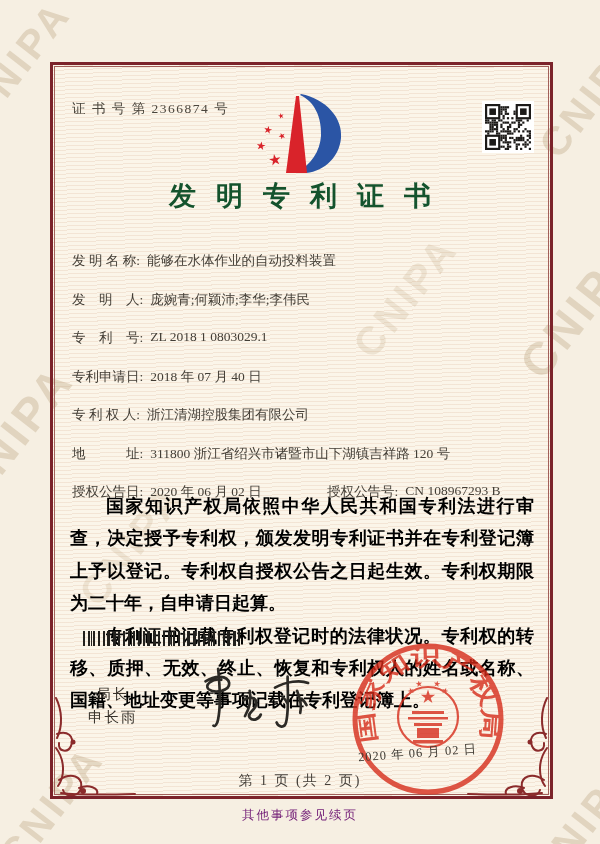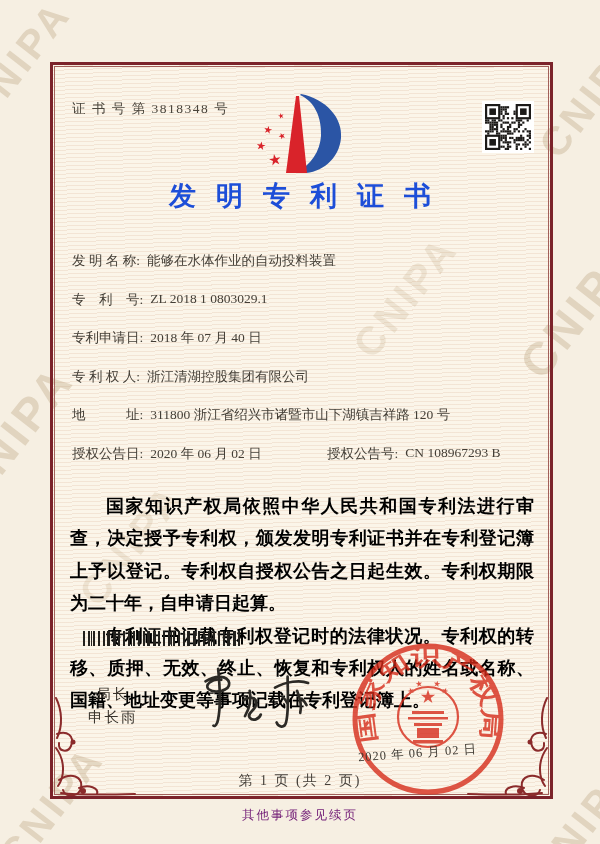--- a/index.html
+++ b/index.html
@@ -14,21 +14,21 @@
   .frame-bg{position:absolute;left:50px;top:62px;right:47px;bottom:45px;z-index:0;
       background-color:#fbf5e9;
       background-image:repeating-linear-gradient(178deg,rgba(200,140,105,0.16) 0px,rgba(200,140,105,0.16) 1px,transparent 1px,transparent 4px);}
   .frame{position:absolute;left:50px;top:62px;right:47px;bottom:45px;border:3px solid #7b232a;z-index:2;pointer-events:none;}
   .frame::after{content:"";position:absolute;inset:1px;border:1px solid #a2605a;}
   .content{position:absolute;inset:0;z-index:3;}
   .cert-no{position:absolute;left:72px;top:100px;font-size:13.5px;letter-spacing:1.5px;color:#4a453c;}
   .logo{position:absolute;left:248px;top:86px;}
   .qr{position:absolute;left:482px;top:101px;background:#fff;padding:3px;line-height:0;}
   .title{position:absolute;left:0;right:0;top:178px;text-align:center;font-size:27px;font-weight:bold;
-         letter-spacing:20px;padding-left:20px;color:#1d4ed8;}
+         letter-spacing:20px;padding-left:20px;color:#14532d;}
   .fields{position:absolute;left:72px;top:252px;display:flex;flex-direction:column;gap:20.5px;
           font-size:13.5px;color:#433e36;}
   .frow{display:flex;white-space:nowrap;position:relative;width:460px;}
   .fvalue{margin-left:7px;text-align:center;}
   .gpair2{position:absolute;left:255px;display:flex;}
   .paras{position:absolute;left:70px;top:490px;width:464px;font-size:18px;line-height:1.8;
          text-align:justify;color:#000000;font-weight:bold;}
   .paras p{margin:0;text-indent:2em;}
   .barcode{position:absolute;left:83px;top:631px;width:158px;height:15px;
       background-image:repeating-linear-gradient(90deg,#23211e 0 2px,transparent 2px 5px),
@@ -60,21 +60,21 @@
   <span class="wm" style="left:-35px;top:470px;font-size:46px;">CNIPA</span>
   <span class="wm light" style="left:362px;top:330px;font-size:40px;">CNIPA</span>
   <span class="wm light" style="left:88px;top:578px;font-size:40px;">CNIPA</span>
   <span class="wm" style="left:8px;top:840px;font-size:40px;">CNIPA</span>
   <span class="wm" style="left:540px;top:856px;font-size:40px;">CNIPA</span>
 
   <div class="frame"></div>
 
   <div class="content">
 
-    <div class="cert-no">证 书 号 第 3818348 号</div>
+    <div class="cert-no">证 书 号 第 2366874 号</div>
 
     <svg class="logo" width="100" height="92" viewBox="0 0 100 92">
       <defs>
         <path id="star" d="M0,-1 L0.2245,-0.309 L0.951,-0.309 L0.3633,0.118 L0.5878,0.809 L0,0.382 L-0.5878,0.809 L-0.3633,0.118 L-0.951,-0.309 L-0.2245,-0.309 Z"></path>
       </defs>
       <path d="M53,8 C78,13 95,32 93,52 C91,74 72,88 53,87 L49,86 C63,79 72,65 73,50 C74,31 66,15 52,9 Z" fill="#2b55a5"></path>
       <polygon points="48,10 51,10 59,87 38,87" fill="#d9232a"></polygon>
       <use href="#star" fill="#d9232a" transform="translate(33,30) scale(3) rotate(-15)"></use>
       <use href="#star" fill="#d9232a" transform="translate(20,44) scale(4.2) rotate(12)"></use>
       <use href="#star" fill="#d9232a" transform="translate(34,50) scale(3.4) rotate(-25)"></use>
@@ -239,20 +239,24 @@
     </svg>
 
     <div class="title">发明专利证书</div>
 
     <div class="fields">
       <div class="frow">
         <span class="flabel">发 明 名 称:</span>
         <span class="fvalue">能够在水体作业的自动投料装置</span>
       </div>
       <div class="frow">
+        <span class="flabel">发　明　人:</span>
+        <span class="fvalue">庞婉青;何颖沛;李华;李伟民</span>
+      </div>
+      <div class="frow">
         <span class="flabel">专　利　号:</span>
         <span class="fvalue">ZL 2018 1 0803029.1</span>
       </div>
       <div class="frow">
         <span class="flabel">专利申请日:</span>
         <span class="fvalue">2018 年 07 月 40 日</span>
       </div>
       <div class="frow">
         <span class="flabel">专 利 权 人:</span>
         <span class="fvalue">浙江清湖控股集团有限公司</span>

